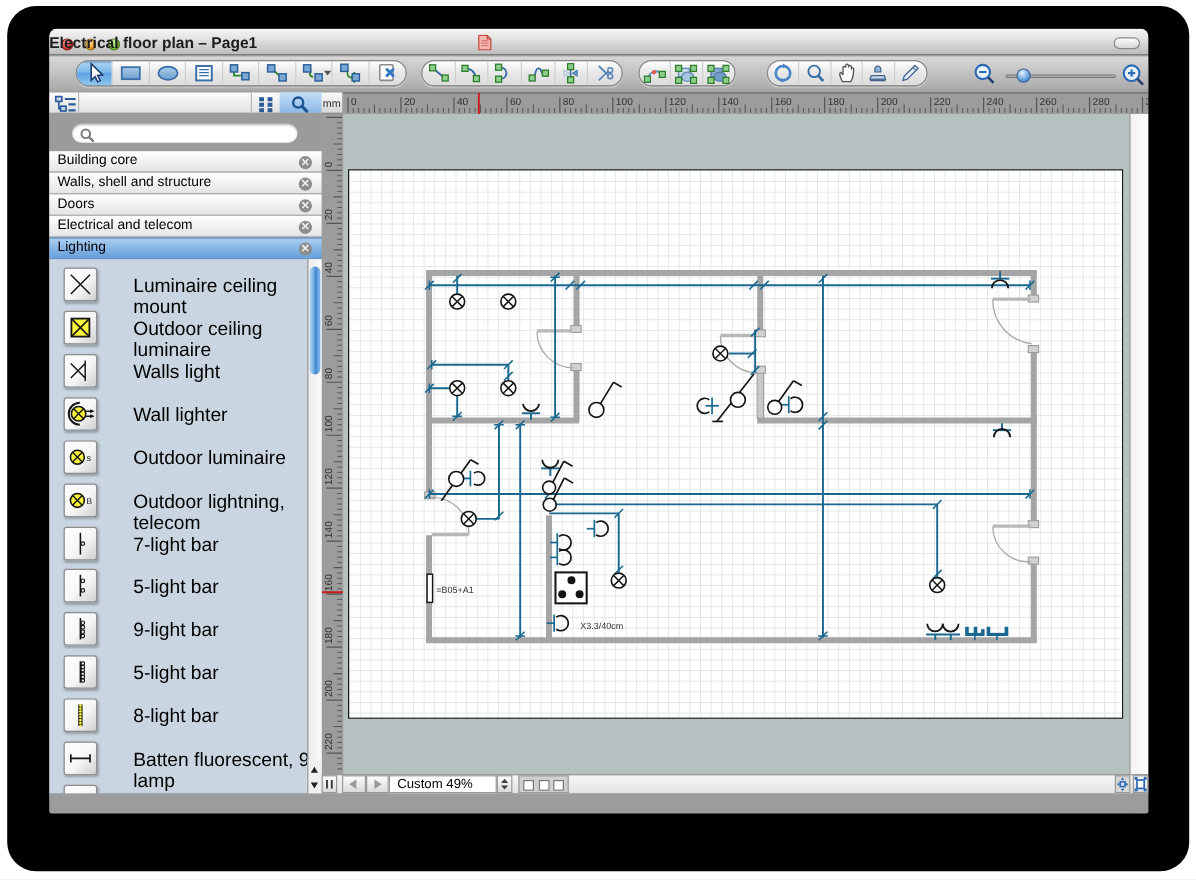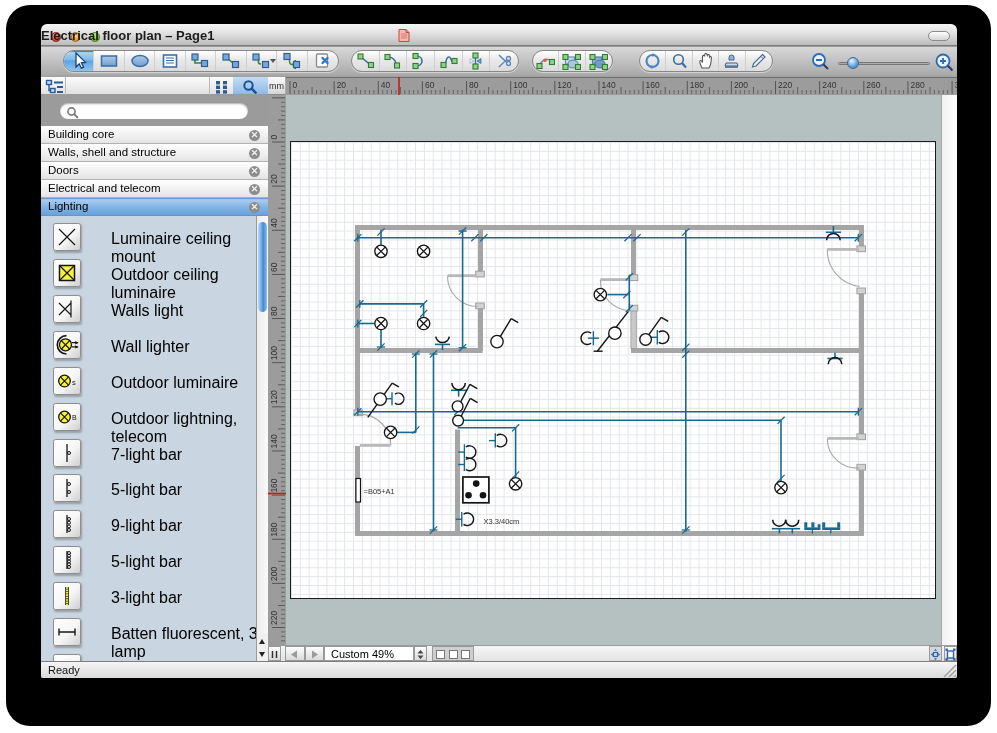--- a/index.html
+++ b/index.html
@@ -411,25 +411,25 @@
           <path d="M13,4 v18" stroke="#161616" stroke-width="3.6"></path>
           <circle cx="13" cy="5" r="1.1" fill="#f8f23a"></circle>
           <circle cx="13" cy="7.4" r="1.1" fill="#f8f23a"></circle>
           <circle cx="13" cy="9.8" r="1.1" fill="#f8f23a"></circle>
           <circle cx="13" cy="12.2" r="1.1" fill="#f8f23a"></circle>
           <circle cx="13" cy="14.6" r="1.1" fill="#f8f23a"></circle>
           <circle cx="13" cy="17" r="1.1" fill="#f8f23a"></circle>
           <circle cx="13" cy="19.4" r="1.1" fill="#f8f23a"></circle>
           <circle cx="13" cy="21.8" r="1.1" fill="#f8f23a"></circle>
         </svg></div>
-<div class="symlab" style="top:373.2px">3-light bar</div>
+<div class="symlab" style="top:373.2px">8-light bar</div>
 <div class="symbox" style="top:402.1px"><svg width="26" height="26" viewBox="0 0 26 26">
           <path d="M5,13 h16 M5,9.5 v7 M21,9.5 v7" stroke="#161616" stroke-width="1.4"></path>
         </svg></div>
-<div class="symlab" style="top:409.1px">Batten fluorescent, 3 lamp</div>
+<div class="symlab" style="top:409.1px">Batten fluorescent, 9 lamp</div>
 <div class="symbox" style="top:438px"></div>
 </div>
 
 <div class="abs" id="listsb"></div>
 <div class="abs" id="listthumb"></div>
 <div class="abs" style="left:215px;top:609px;width:12px;height:28px;background:#f0f0f0;border-left:1px solid #9a9a9a;"></div>
 <div class="abs" style="left:218px;top:614.5px;width:0;height:0;border-left:3.5px solid transparent;border-right:3.5px solid transparent;border-bottom:5px solid #222;"></div>
 <div class="abs" style="left:218px;top:627.5px;width:0;height:0;border-left:3.5px solid transparent;border-right:3.5px solid transparent;border-top:5px solid #222;"></div>
 <svg class="abs" id="hrulersvg" style="left:245px;top:53px" width="671" height="18" viewBox="0 0 671 18">
       <line x1="4.00" y1="4" x2="4.00" y2="17" stroke="#555" stroke-width="1"></line>
@@ -972,16 +972,15 @@
           <rect x="2.5" y="3" width="6" height="7" fill="#fff" stroke="#2a64b4" stroke-width="1.4"></rect>
           <g fill="#2a64b4">
             <rect x="0.5" y="0.5" width="2.4" height="2.4"></rect>
             <rect x="8.1" y="0.5" width="2.4" height="2.4"></rect>
             <rect x="0.5" y="10.1" width="2.4" height="2.4"></rect>
             <rect x="8.1" y="10.1" width="2.4" height="2.4"></rect>
           </g>
         </svg>
  </div>
 </div>
-<div class="abs" id="statusbar">Ready</div>
 <svg class="abs" style="left:901px;top:639px" width="15" height="15" viewBox="0 0 15 15">
  <path d="M14,2 L2,14 M14,7 L7,14 M14,12 L12,14" stroke="#9a9a9a" stroke-width="1.2"></path>
 </svg>
 </div>
 </body></html>

